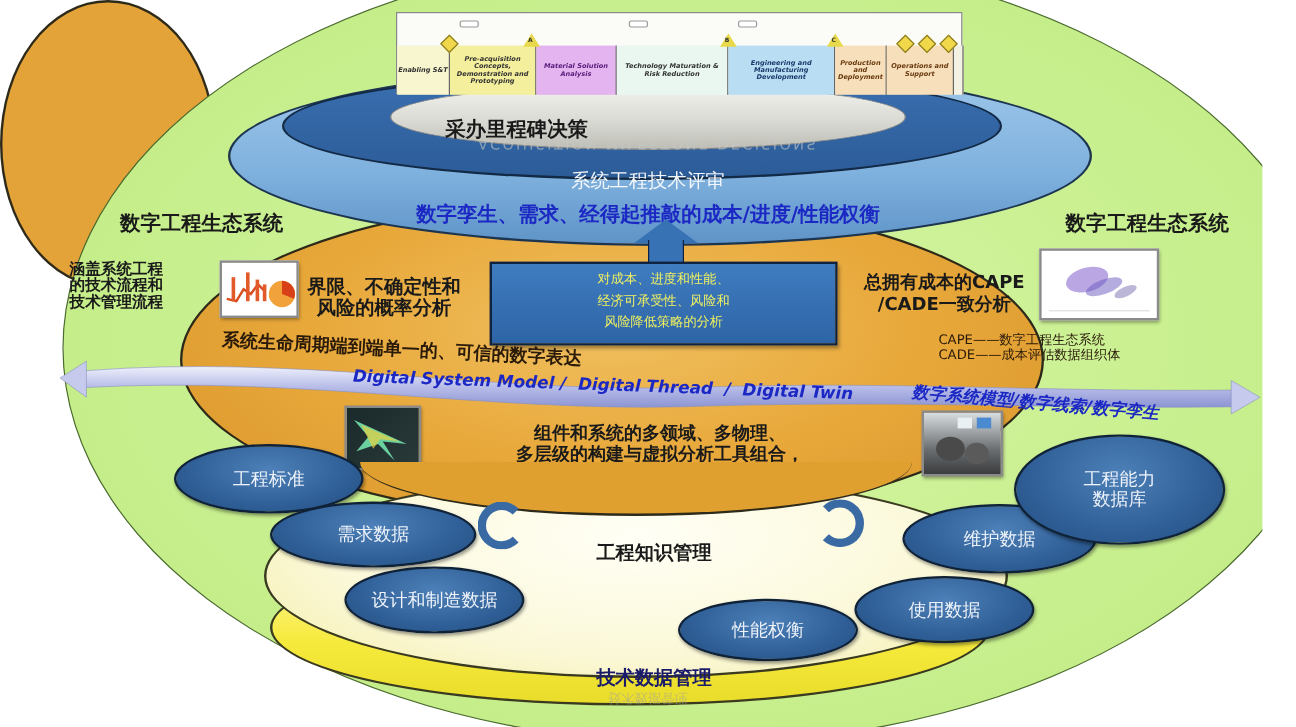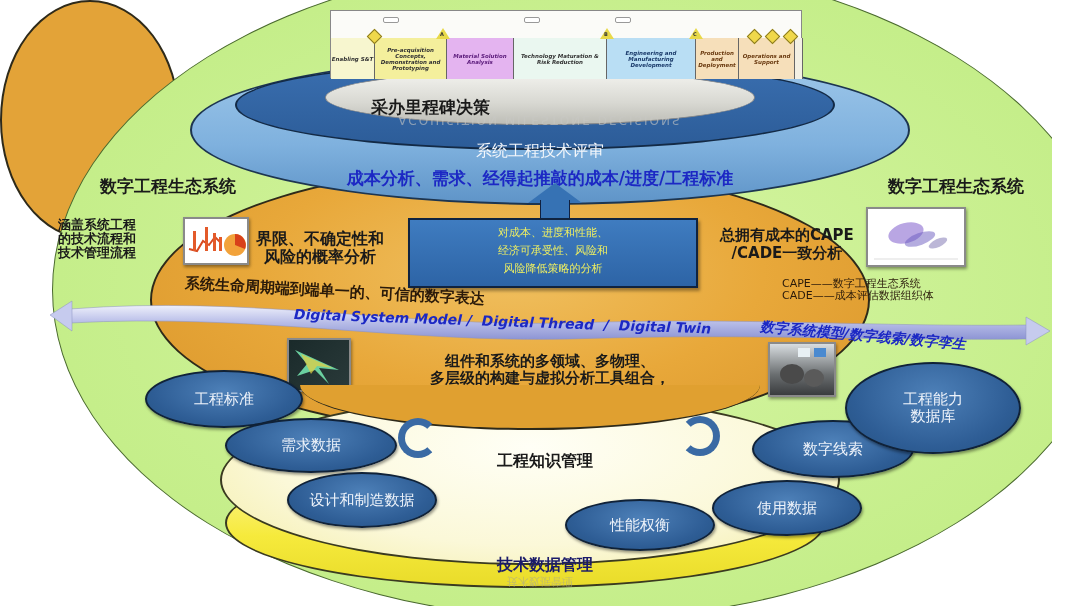--- a/index.html
+++ b/index.html
@@ -124,21 +124,21 @@
         <span>C</span>
       </div>
     <div class="ms-dia" style="left:418px;top:20px;"></div>
     <div class="ms-dia" style="left:436px;top:20px;"></div>
     <div class="ms-dia" style="left:454px;top:20px;"></div>
   </div>
 
   <div class="abs t-black" style="left:0;width:861px;top:96px;text-align:center;font-size:17px;">采办里程碑决策</div>
   <div class="abs" style="left:0;width:1080px;top:113px;text-align:center;font-size:12px;color:#c8c8c4;letter-spacing:2px;transform:scaleY(-1);opacity:0.6;">ACQUISITION MILESTONE DECISIONS</div>
   <div class="abs t-white" style="left:0;width:1080px;top:141px;text-align:center;font-size:16px;">系统工程技术评审</div>
-  <div class="abs t-blue" style="left:0;width:1080px;top:167px;text-align:center;font-size:17px;">成本分析、需求、经得起推敲的成本/进度/工程标准</div>
+  <div class="abs t-blue" style="left:0;width:1080px;top:167px;text-align:center;font-size:17px;">数字孪生、需求、经得起推敲的成本/进度/性能权衡</div>
 
   <div class="abs t-black" style="left:100px;top:175px;font-size:17px;">数字工程生态系统</div>
   <div class="abs t-black" style="left:888px;top:175px;font-size:17px;">数字工程生态系统</div>
 
   <div class="abs t-black" style="left:58px;top:218px;font-size:13px;line-height:14px;">
     <div>涵盖系统工程</div>
     <div>的技术流程和</div>
     <div>技术管理流程</div>
   </div>
 
@@ -234,16 +234,16 @@
 
   <div class="abs t-black" style="left:0;width:1080px;top:451px;font-size:16px;text-align:center;padding-left:10px;">工程知识管理</div>
   <div class="abs" style="left:0;width:1080px;top:555px;font-size:16px;text-align:center;font-weight:bold;color:#1a1a6a;padding-left:10px;">技术数据管理</div>
   <div class="abs" style="left:0;width:1080px;top:574px;font-size:11px;text-align:center;color:#a8a890;transform:scaleY(-1);opacity:0.6;">技术数据管理</div>
 
   <div class="blob" style="left:145px;top:370px;width:158px;height:58px;">工程标准</div>
   <div class="blob" style="left:225px;top:418px;width:172px;height:55px;">需求数据</div>
   <div class="blob" style="left:287px;top:472px;width:150px;height:56px;">设计和制造数据</div>
   <div class="blob" style="left:565px;top:499px;width:150px;height:52px;">性能权衡</div>
   <div class="blob" style="left:712px;top:480px;width:150px;height:56px;">使用数据</div>
-  <div class="blob" style="left:752px;top:420px;width:162px;height:58px;">数字线索</div>
+  <div class="blob" style="left:752px;top:420px;width:162px;height:58px;">维护数据</div>
   <div class="blob" style="left:845px;top:362px;width:176px;height:92px;white-space:pre-line;">工程能力
 数据库</div>
 </div>
 
 </body></html>

